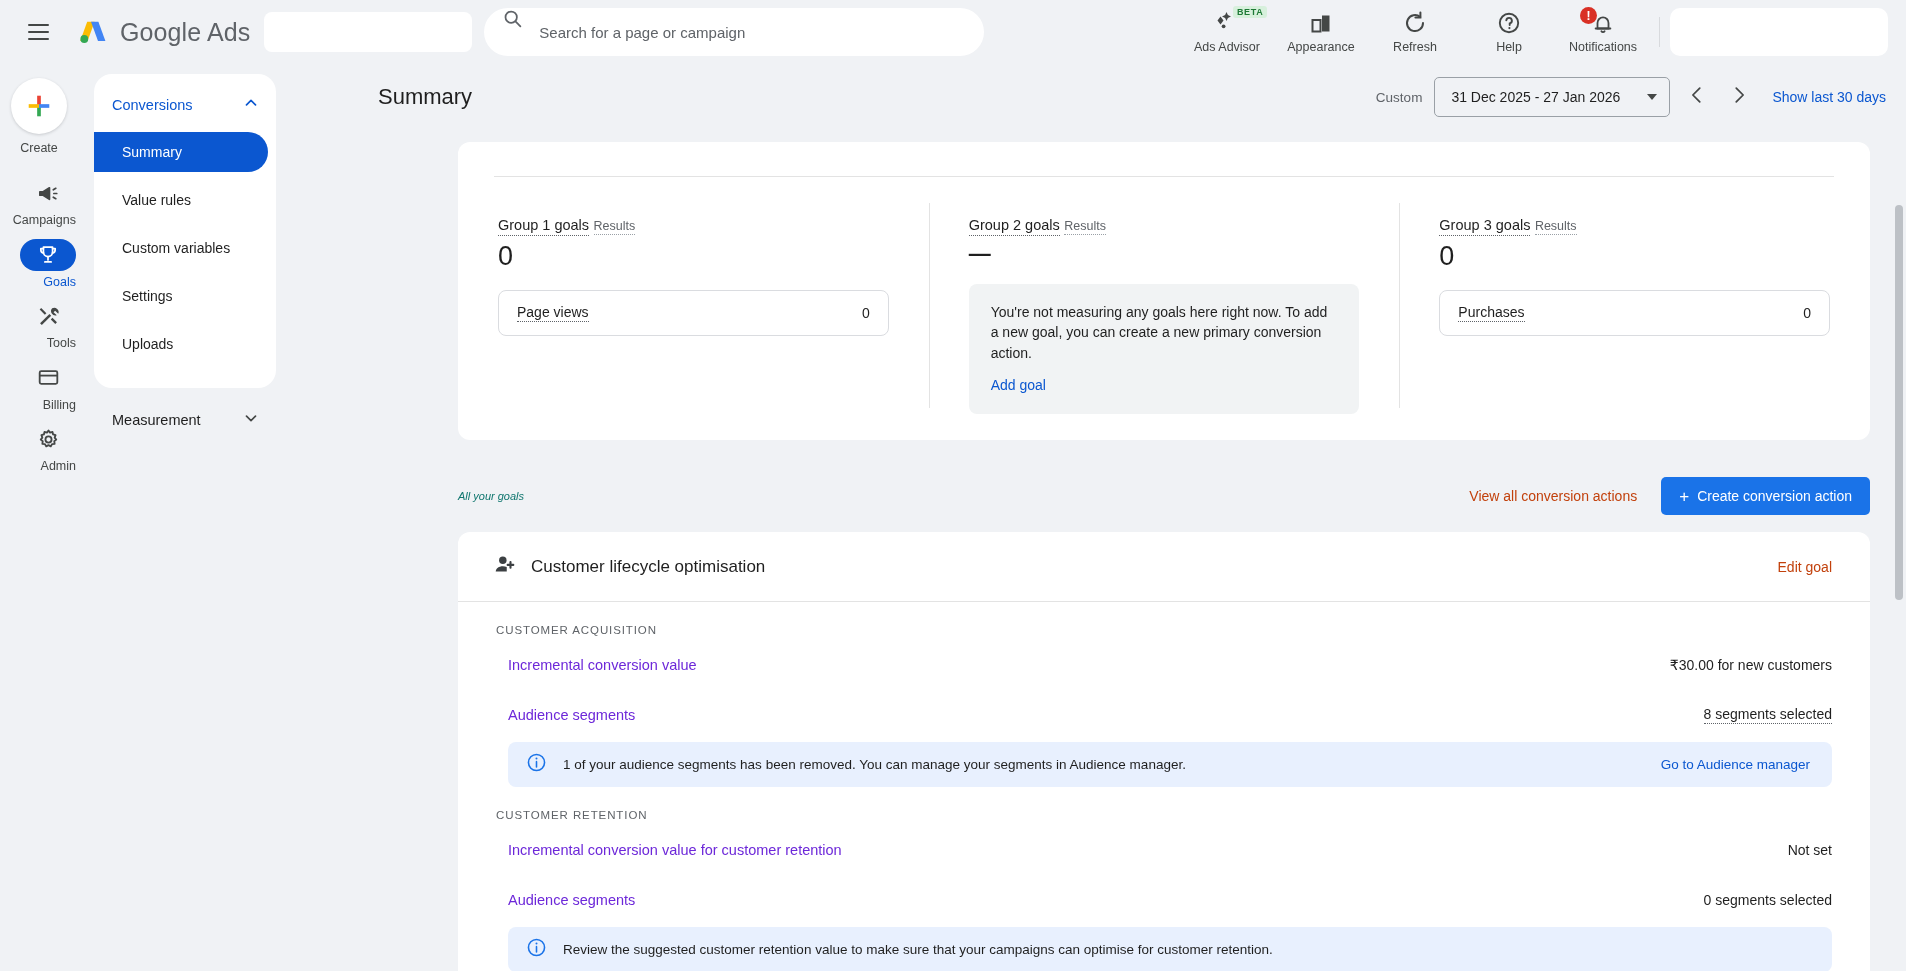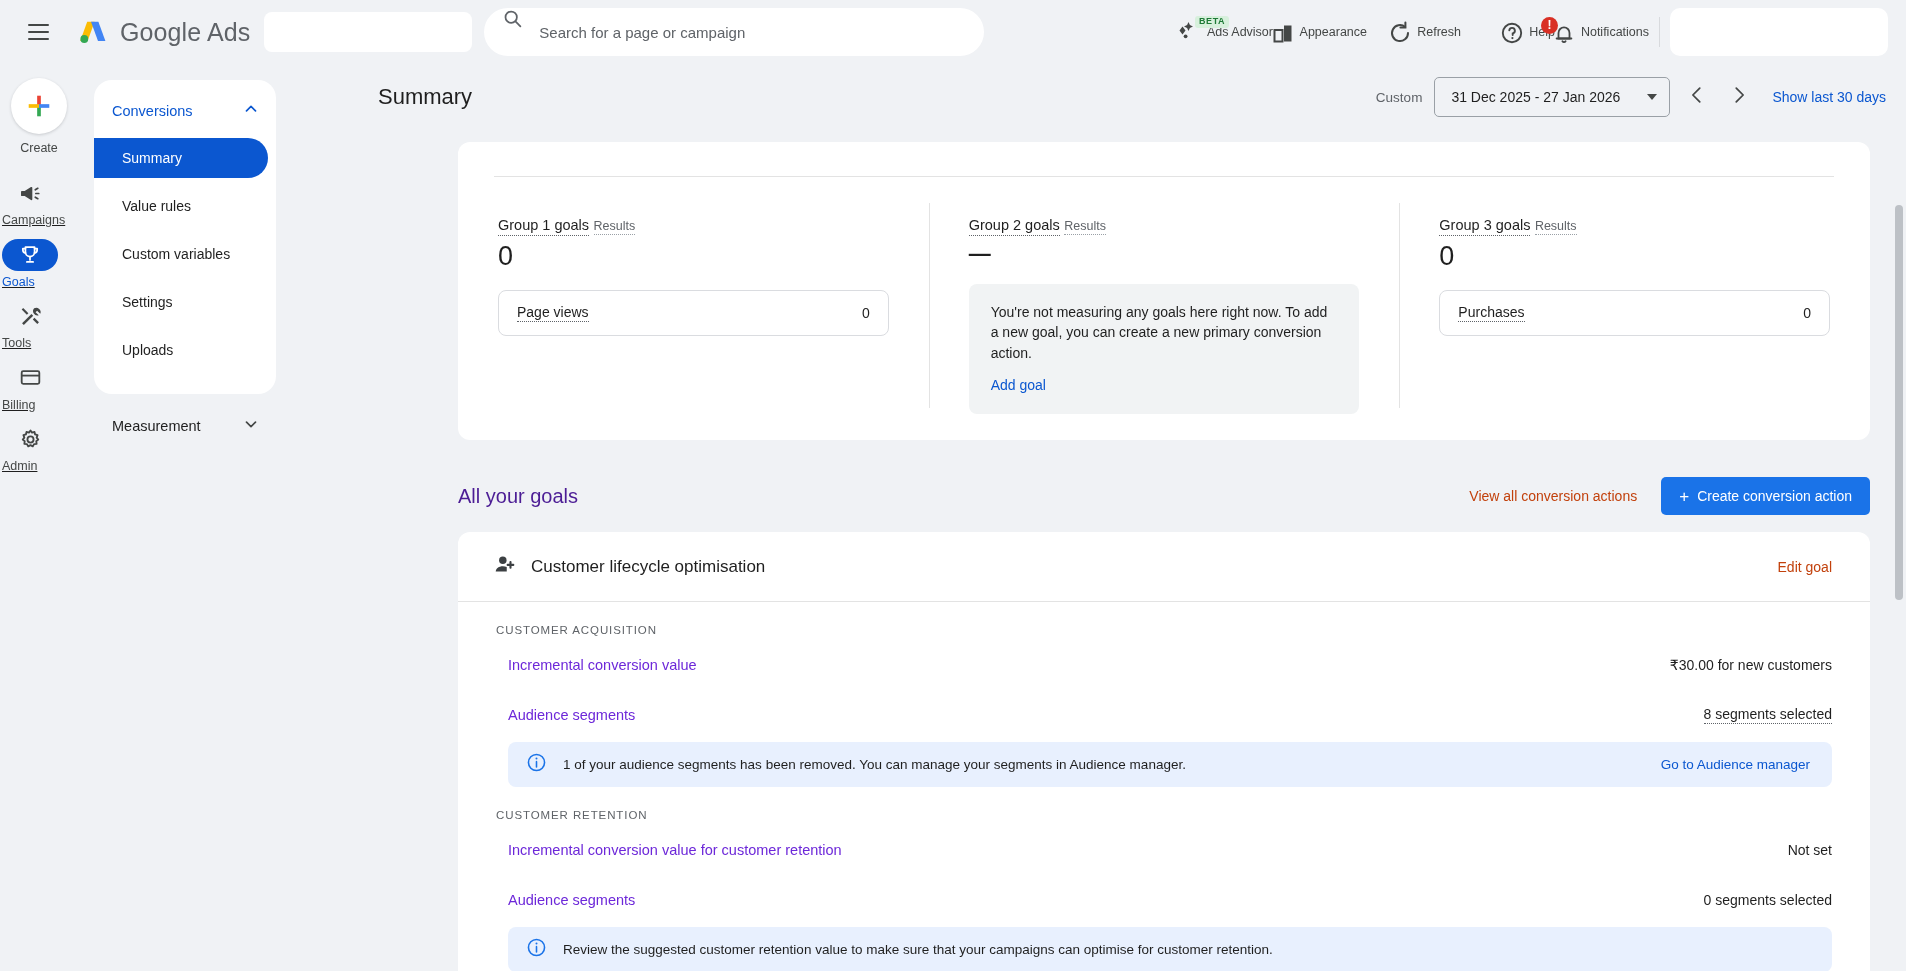--- a/index.html
+++ b/index.html
@@ -46,22 +46,22 @@
     border: none; outline: none; background: transparent;
     font-size: 15px; color: #3c4043; margin-left: 14px;
     width: 100%; font-family: inherit;
   }
   .searchbar input::placeholder { color: #5f6368; }
 
   .topbar-spacer { flex: 1 1 auto; }
 
   .tool-group { display: flex; align-items: center; gap: 2px; }
   .tool-item {
-    width: 92px; height: 60px; display: flex; flex-direction: row;
-    align-items: center; justify-content: flex-end; gap: 5px;
+    width: 92px; height: 60px; display: flex; flex-direction: column;
+    align-items: center; justify-content: center; gap: 5px;
     cursor: pointer; position: relative; border-radius: 8px;
   }
   .tool-item .ti-label { font-size: 12.5px; color: #444746; white-space: nowrap; }
   .tool-icon { height: 25px; display: flex; align-items: flex-end; justify-content: center; position: relative; }
   .beta-chip {
     position: absolute; top: -4px; left: 50%; margin-left: 6px;
     background: #d7f0dc; color: #1e7a36; font-size: 9px; font-weight: 700;
     letter-spacing: .6px; padding: 1.5px 4px; border-radius: 3px; line-height: 1;
   }
   .notif-dot {
@@ -85,34 +85,34 @@
     padding-top: 14px; gap: 2px;
   }
   .rail-create { display: flex; flex-direction: column; align-items: center; cursor: pointer; margin-bottom: 14px; }
   .rail-create-circle {
     width: 56px; height: 56px; border-radius: 50%; background: #ffffff;
     display: flex; align-items: center; justify-content: center;
     box-shadow: 0 1px 3px rgba(60,64,67,.22);
   }
   .rail-create-label { font-size: 12.5px; color: #444746; margin-top: 7px; }
   .rail-item {
-    width: 74px; display: flex; flex-direction: column; align-items: flex-start;
-    cursor: pointer; padding: 6px 0 4px; gap: 5px; text-decoration: underline;
+    width: 74px; display: flex; flex-direction: column; align-items: flex-end;
+    cursor: pointer; padding: 6px 0 4px; gap: 5px;
   }
   .rail-pill {
     width: 56px; height: 32px; border-radius: 16px;
     display: flex; align-items: center; justify-content: center;
   }
   .rail-item.active .rail-pill { background: #0b57d0; }
   .rail-label { font-size: 12.5px; color: #444746; line-height: 1; }
   .rail-item.active .rail-label { color: #0b57d0; font-weight: 500; }
 
   
   .subnav {
-    position: absolute; left: 94px; top: 80px;
+    position: absolute; left: 94px; top: 74px;
     width: 182px;
   }
   .subnav-card {
     background: #ffffff; border-radius: 18px; padding: 10px 0 16px;
   }
   .subnav-header {
     height: 42px; display: flex; align-items: center; justify-content: space-between;
     padding: 0 16px 0 18px; cursor: pointer;
   }
   .subnav-title { font-size: 14.5px; color: #0b57d0; font-weight: 500; }
@@ -203,21 +203,21 @@
     padding: 18px 22px 20px;
   }
   .empty-text { font-size: 14px; color: #1f1f1f; line-height: 1.45; }
   .empty-link { font-size: 14px; color: #0b57d0; font-weight: 500; margin-top: 14px; display: inline-block; cursor: pointer; text-align: right; }
 
   
   .ayg-bar {
     margin-top: 34px; height: 44px;
     display: flex; align-items: center;
   }
-  .ayg-title { font-size: 20px; color: #4c1d95; }
+  .ayg-title { font-size: 11px; color: #0f766e; font-style: italic; }
   .ayg-spacer { flex: 1 1 auto; }
   .link-btn { font-size: 14px; color: #c2410c; font-weight: 500; cursor: pointer; margin-right: 24px; }
   .primary-btn {
     background: #1a73e8; color: #ffffff; border: none; border-radius: 5px;
     height: 38px; padding: 0 18px; font-size: 14px; font-weight: 500;
     display: inline-flex; align-items: center; gap: 8px; cursor: pointer;
     font-family: inherit;
   }
   .primary-btn .plus { font-size: 17px; line-height: 1; font-weight: 400; }
 

